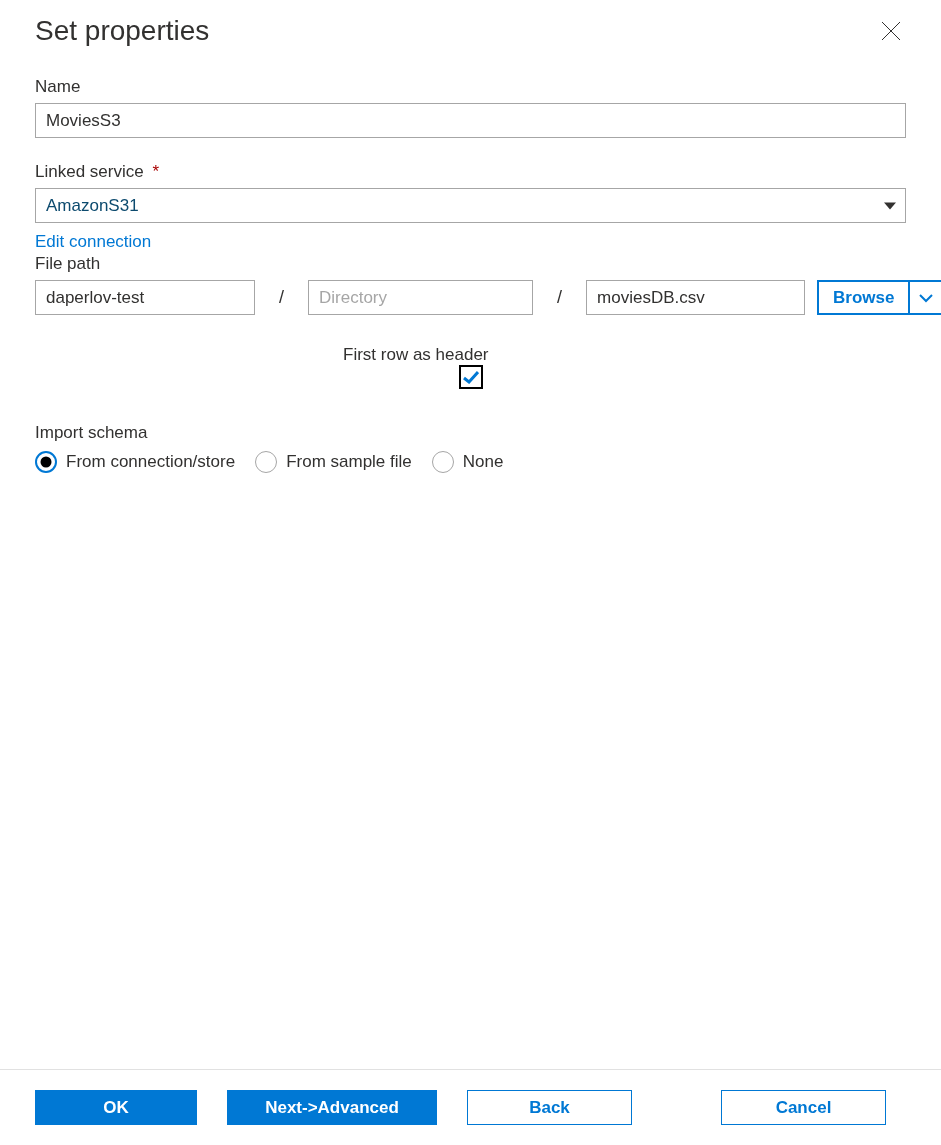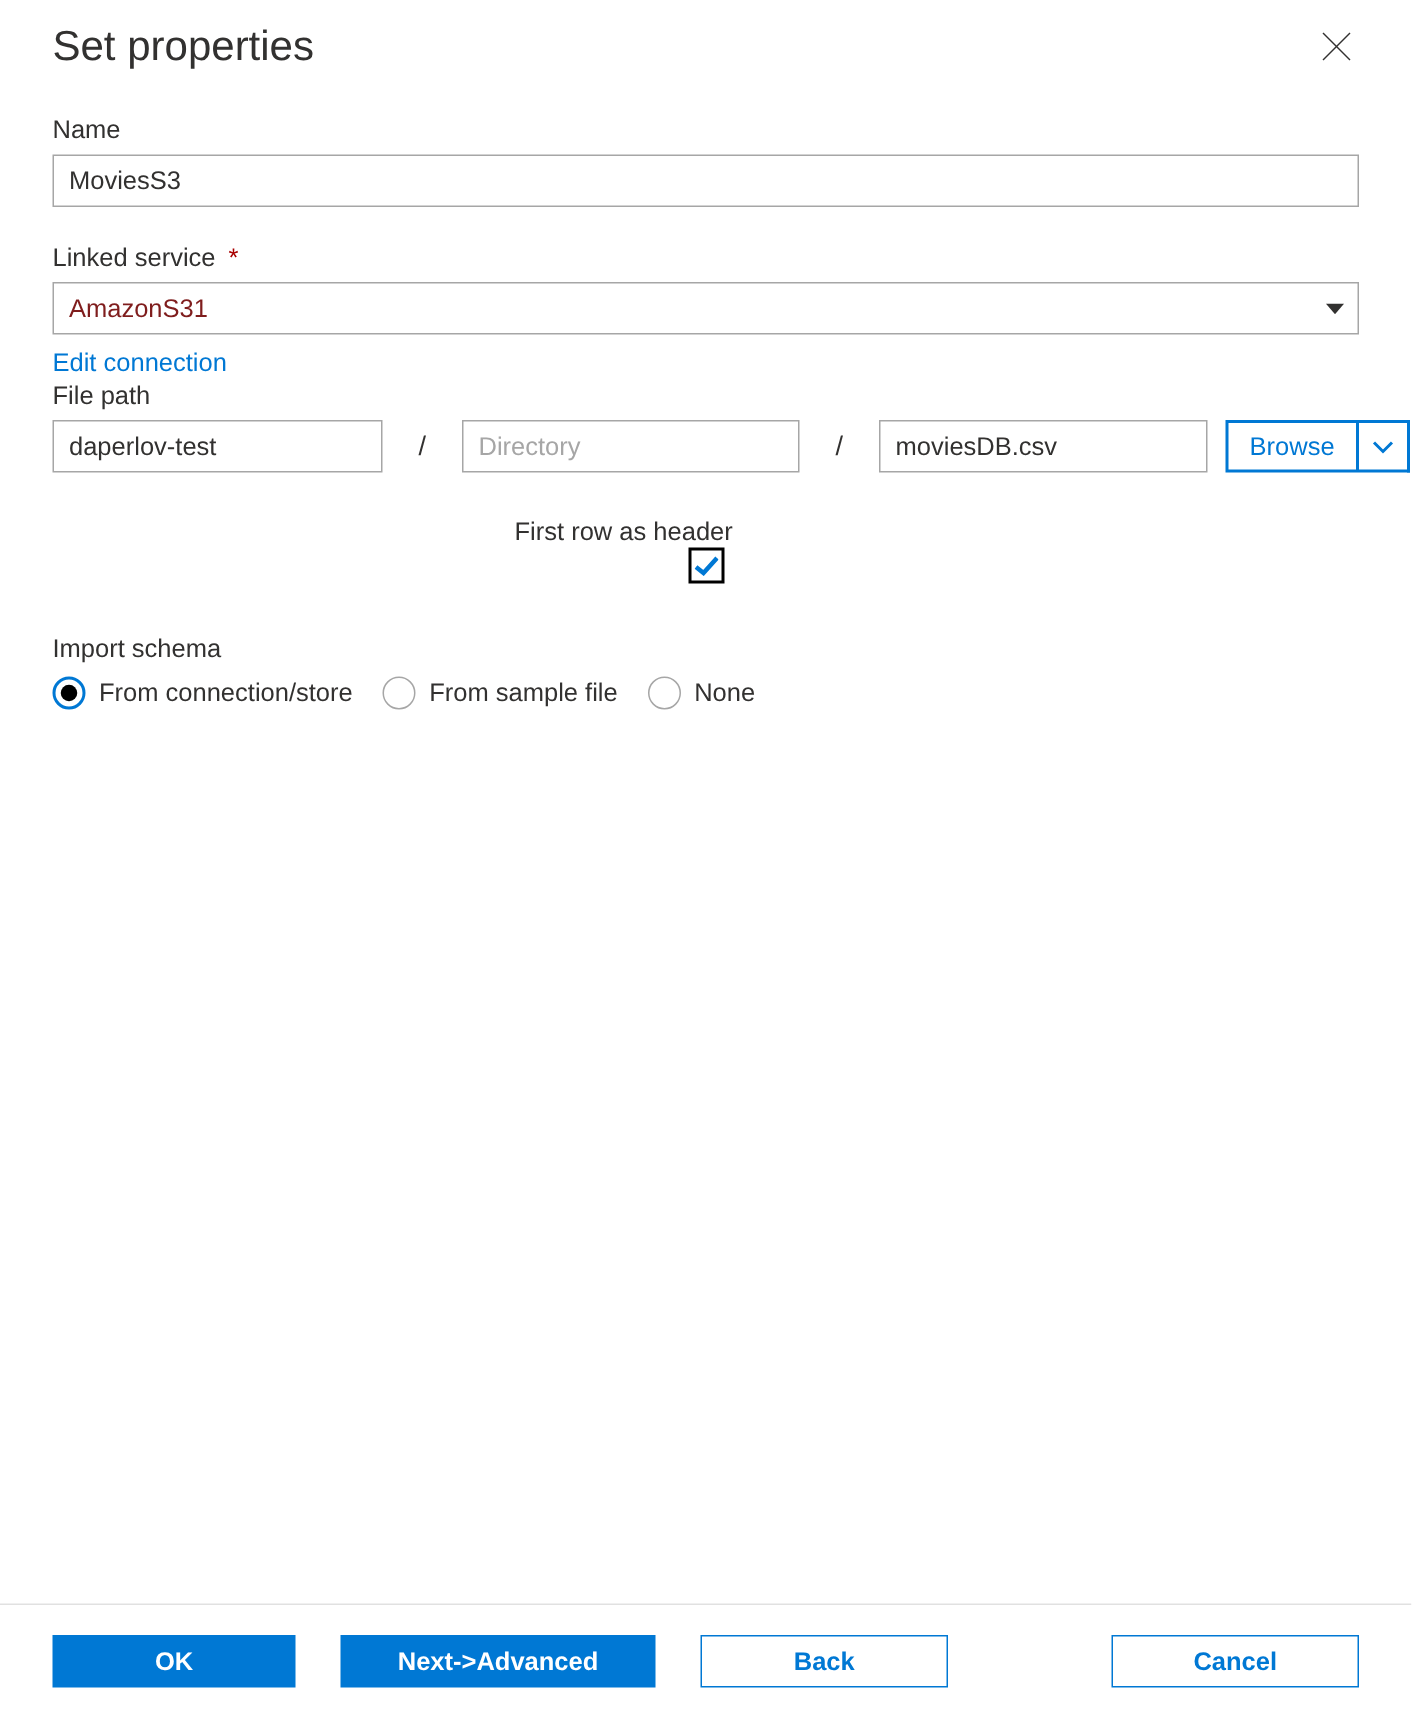--- a/index.html
+++ b/index.html
@@ -63,21 +63,21 @@
     .field-block.tight { margin-bottom: 2px; }
     .select-wrap {
       position: relative;
       width: 100%;
     }
     .select-input {
       width: 100%;
       padding: 6px 34px 6px 10px;
       font-size: 17px;
       border: 1px solid #a6a6a6;
-      color: #7f1d1d;
+      color: #0c4a6e;
       height: 35px;
       background: #fff;
       appearance: none;
       -webkit-appearance: none;
       font-family: inherit;
     }
     .select-caret {
       position: absolute;
       right: 10px;
       top: 50%;
@@ -124,21 +124,21 @@
       display: inline-flex;
       margin-left: auto;
       align-items: stretch;
       height: 35px;
     }
     .browse-btn {
       border: 2px solid #0078d4;
       background: #fff;
       color: #0078d4;
       font-size: 17px;
-      font-weight: 400;
+      font-weight: 700;
       padding: 0 14px;
       cursor: pointer;
       font-family: inherit;
     }
     .browse-dd {
       border: 2px solid #0078d4;
       border-left: none;
       background: #fff;
       width: 34px;
       display: flex;
@@ -193,21 +193,21 @@
       position: absolute;
       width: 11px; height: 11px;
       background: #000;
       border-radius: 50%;
       top: 50%; left: 50%;
       transform: translate(-50%, -50%);
     }
     .radio-label { font-size: 17px; color: #323130; }
     .footer {
       border-top: 1px solid #e1e1e1;
-      padding: 20px 35px 20px 35px;
+      padding: 20px 55px 20px 35px;
       display: flex;
       align-items: center;
       gap: 30px;
     }
     .btn {
       font-size: 17px;
       font-weight: 600;
       height: 35px;
       padding: 0 20px;
       cursor: pointer;

